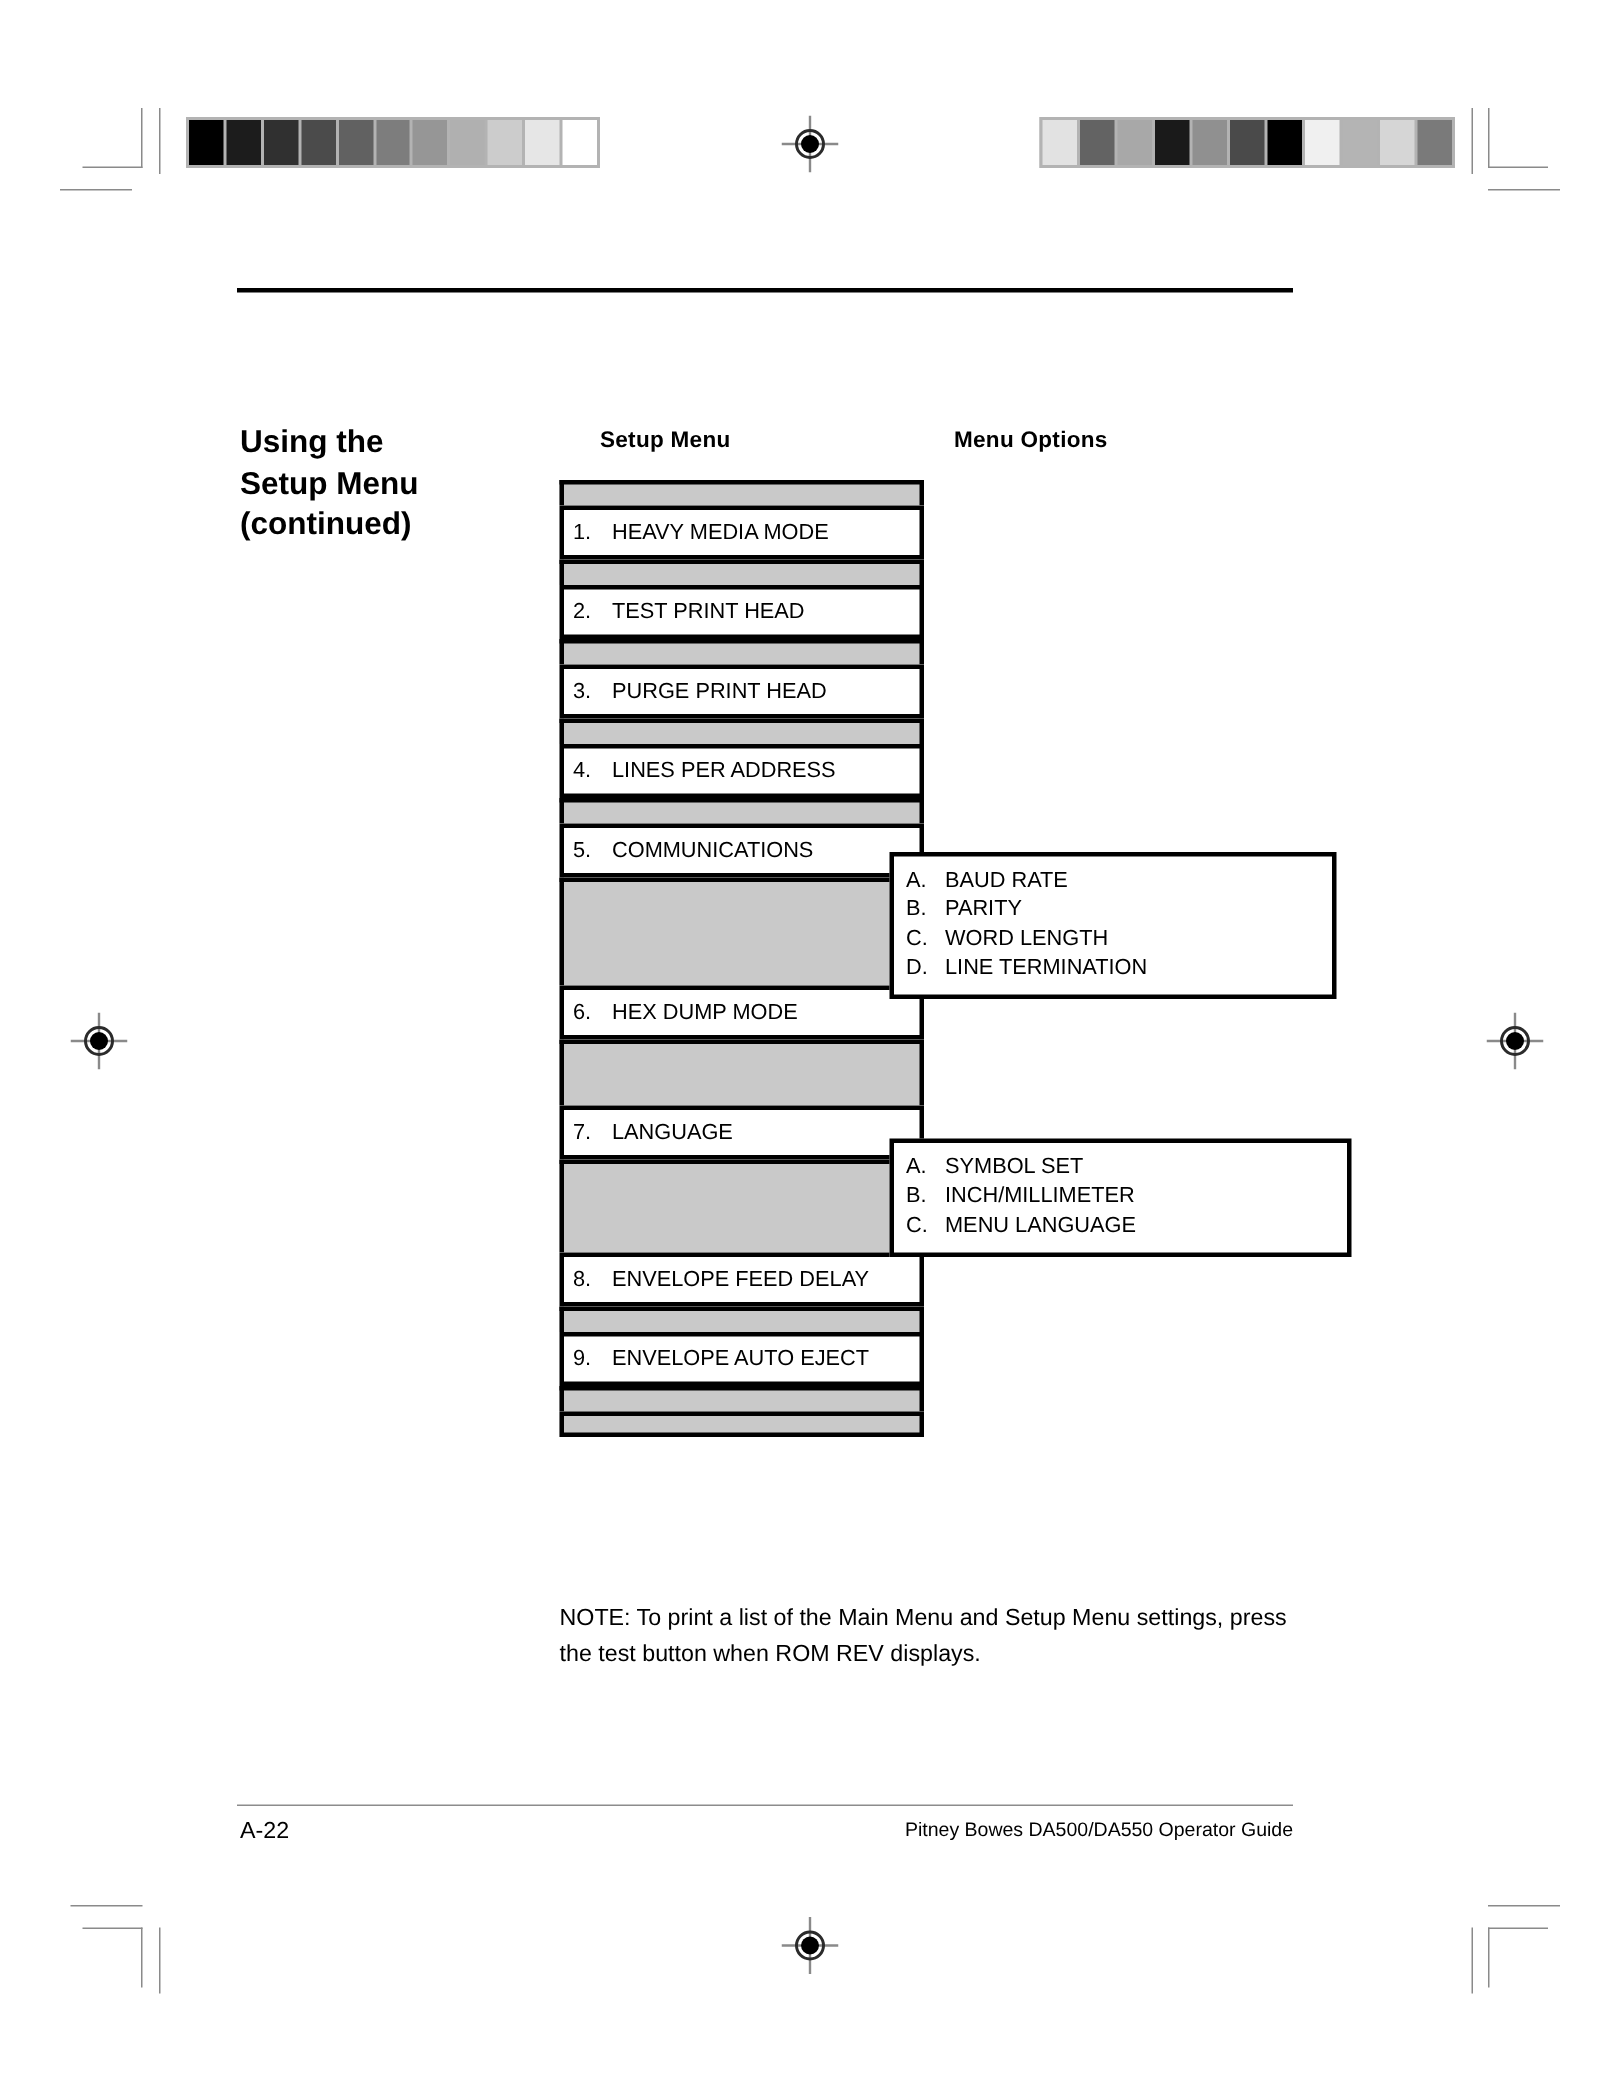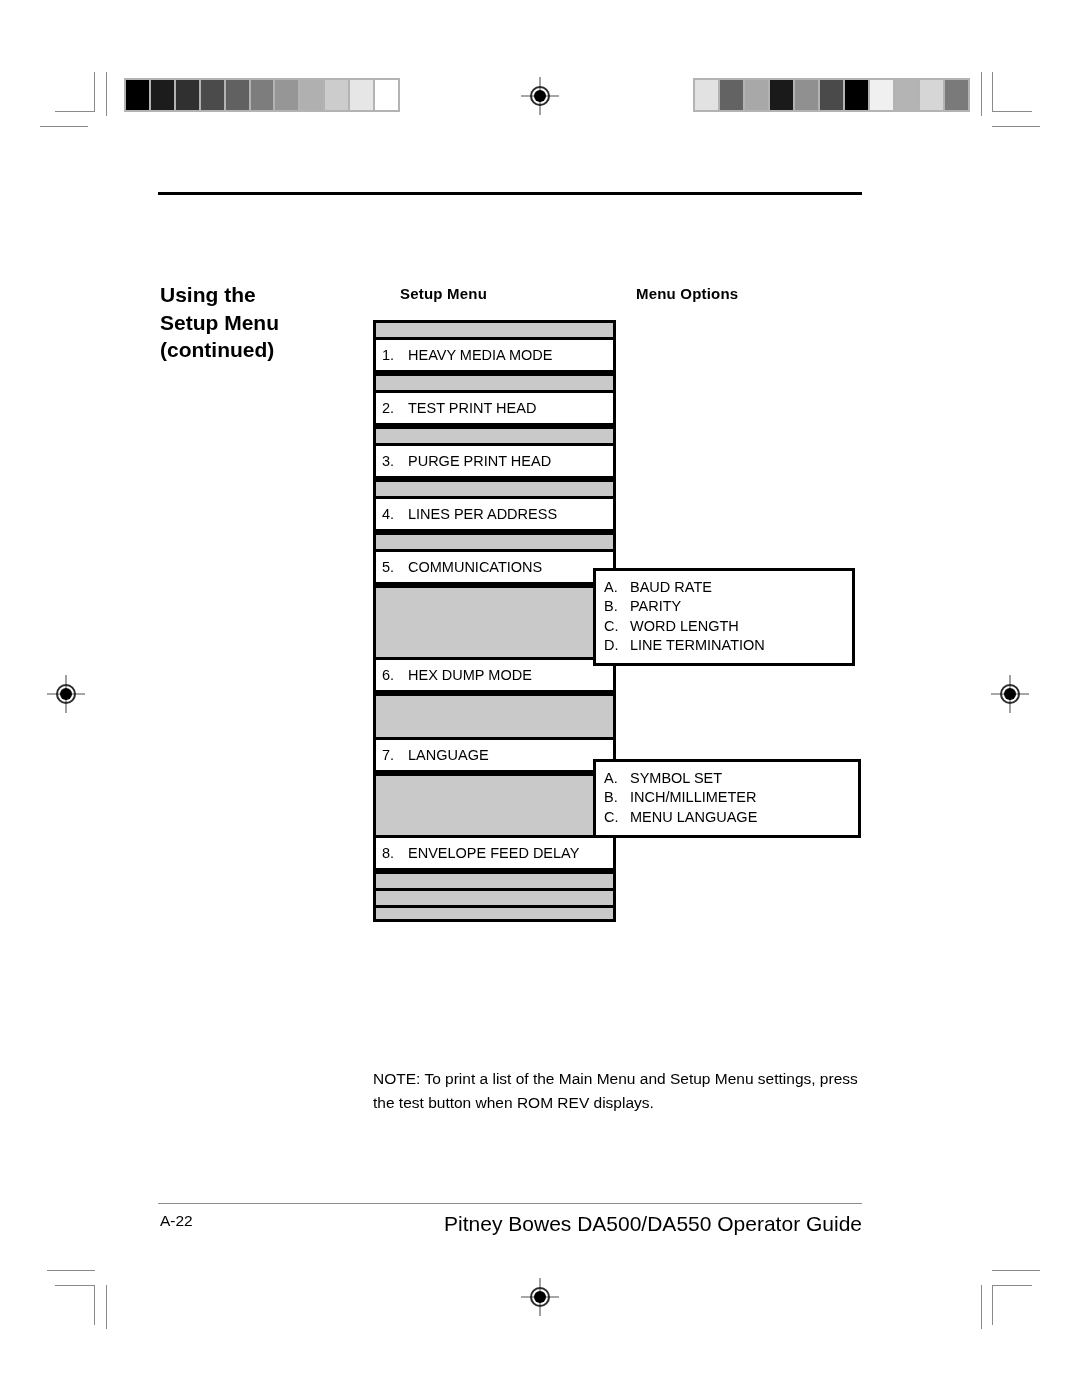--- a/index.html
+++ b/index.html
@@ -148,21 +148,21 @@
   .footer-left {
     position: absolute;
     left: 160px;
     top: 1212px;
     font-size: 15.5px;
   }
   .footer-right {
     position: absolute;
     right: 218px;
     top: 1212px;
-    font-size: 21px;
+    font-size: 13px;
     white-space: nowrap;
   }
 </style>
 </head>
 <body>
 
 <div class="page">
 
   <div class="corner-l" style="left:55px;top:72px;width:40px;height:40px;">
     <div class="seg" style="left:0;top:39px;width:40px;height:1px;"></div>
@@ -274,35 +274,36 @@
     <div class="band" style="height:44px;"></div>
 
     <div class="item"><span class="num">7.</span><span>LANGUAGE</span></div>
 
     <div class="band" style="height:62px;"></div>
 
     <div class="item"><span class="num">8.</span><span>ENVELOPE FEED DELAY</span></div>
 
     <div class="band"></div>
 
+    <div class="item"><span class="num">9.</span><span>ENVELOPE AUTO EJECT</span></div>
 
     <div class="band"></div>
 
 
     <div class="band last"></div>
   </div>
 
-  <div class="opt-box" style="left:593px;top:568px;width:262px;">
+  <div class="opt-box" style="left:593px;top:568px;width:298px;">
     <div class="row"><span class="ltr">A.</span><span>BAUD RATE</span></div>
     <div class="row"><span class="ltr">B.</span><span>PARITY</span></div>
     <div class="row"><span class="ltr">C.</span><span>WORD LENGTH</span></div>
     <div class="row"><span class="ltr">D.</span><span>LINE TERMINATION</span></div>
   </div>
 
-  <div class="opt-box" style="left:593px;top:759px;width:268px;">
+  <div class="opt-box" style="left:593px;top:759px;width:308px;">
     <div class="row"><span class="ltr">A.</span><span>SYMBOL SET</span></div>
     <div class="row"><span class="ltr">B.</span><span>INCH/MILLIMETER</span></div>
     <div class="row"><span class="ltr">C.</span><span>MENU LANGUAGE</span></div>
   </div>
 
   <div class="note">NOTE: To print a list of the Main Menu and Setup Menu settings, press the test button when ROM REV displays.</div>
 
   <div class="footer-rule"></div>
   <div class="footer-left">A-22</div>
   <div class="footer-right">Pitney Bowes DA500/DA550 Operator Guide</div>

